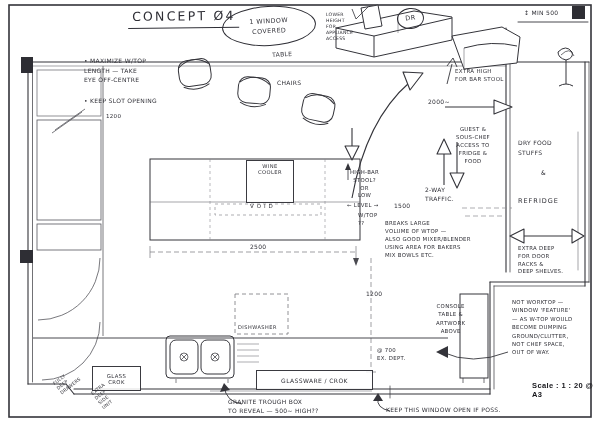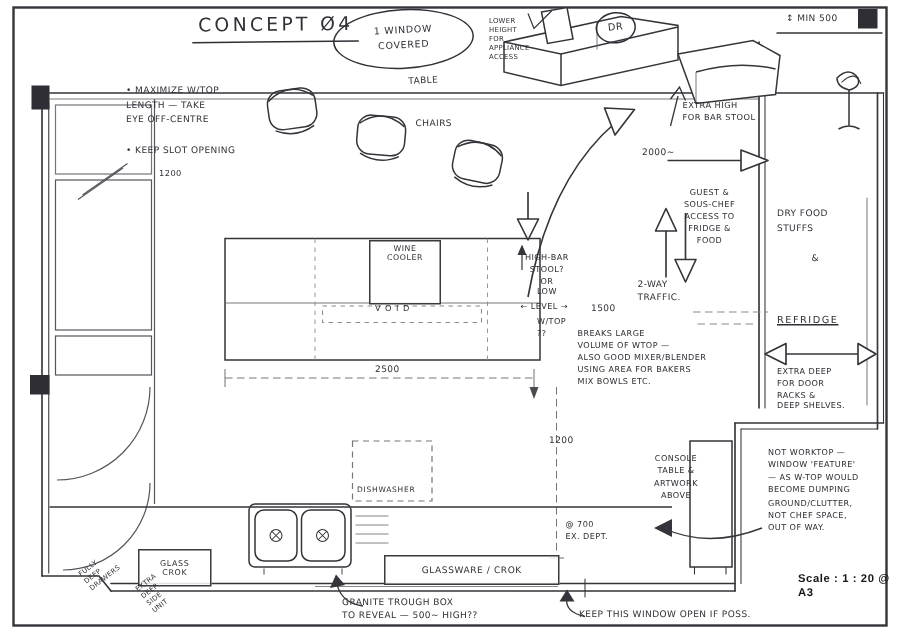--- a/index.html
+++ b/index.html
@@ -223,21 +223,21 @@
 SOUS-CHEF
 ACCESS TO
 FRIDGE &amp;
 FOOD</div>
   <div class="h" style="left:425px;top:186px;">2-WAY
 TRAFFIC.</div>
 
   <div class="h" style="left:518px;top:138px;line-height:1.7;">DRY FOOD
 STUFFS</div>
   <div class="h" style="left:541px;top:169px;">&amp;</div>
-  <div class="h" style="left:518px;top:209px;font-size:6.5px;letter-spacing:1px;text-decoration:underline;">REFRIDGE</div>
+  <div class="h" style="left:518px;top:197px;font-size:6.5px;letter-spacing:1px;">REFRIDGE</div>
   <div class="h" style="left:518px;top:245px;font-size:5.4px;">EXTRA DEEP
 FOR DOOR
 RACKS &amp;
 DEEP SHELVES.</div>
 
   <div class="h ctr" style="left:436px;top:302px;font-size:5.4px;line-height:1.55;">CONSOLE
 TABLE &amp;
 ARTWORK
 ABOVE</div>
   <div class="h" style="left:512px;top:298px;font-size:5.4px;line-height:1.55;">NOT WORKTOP —

